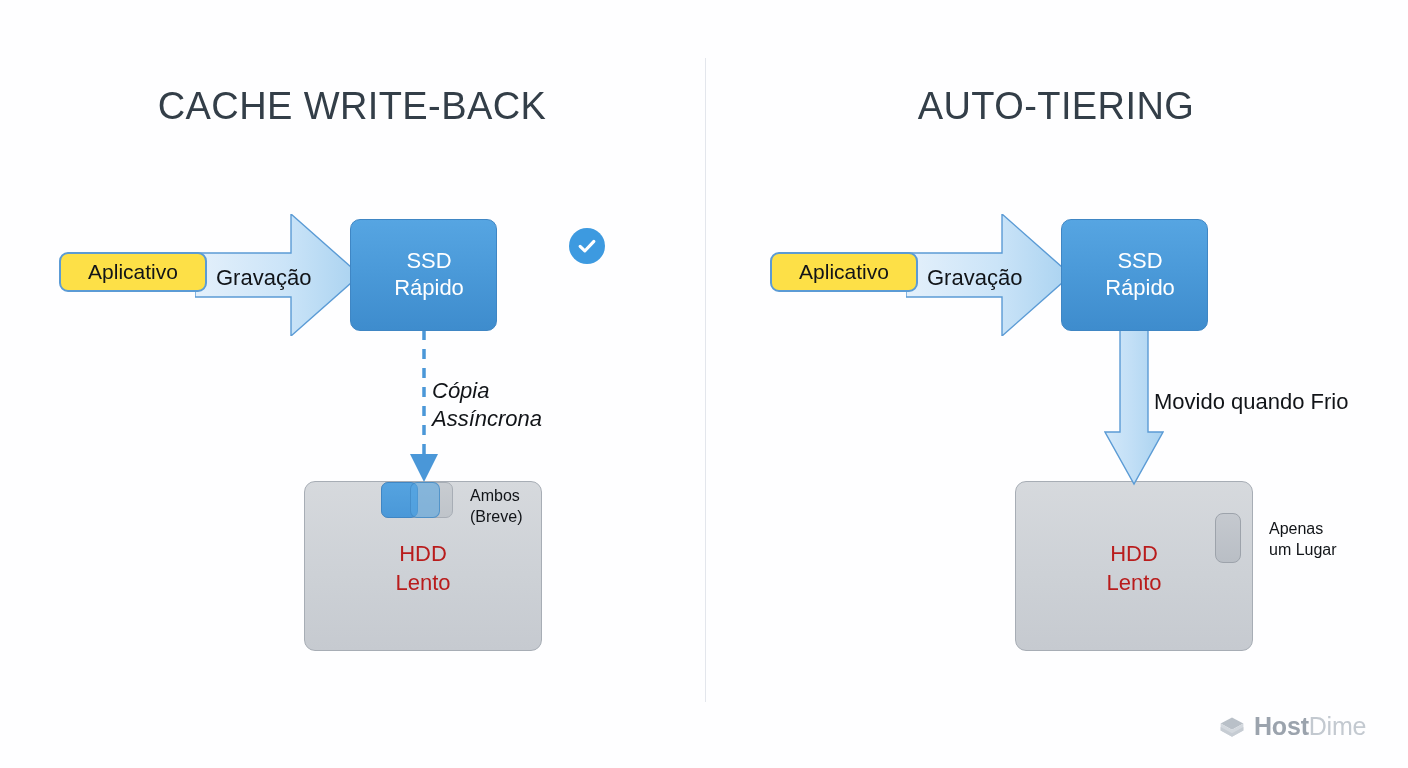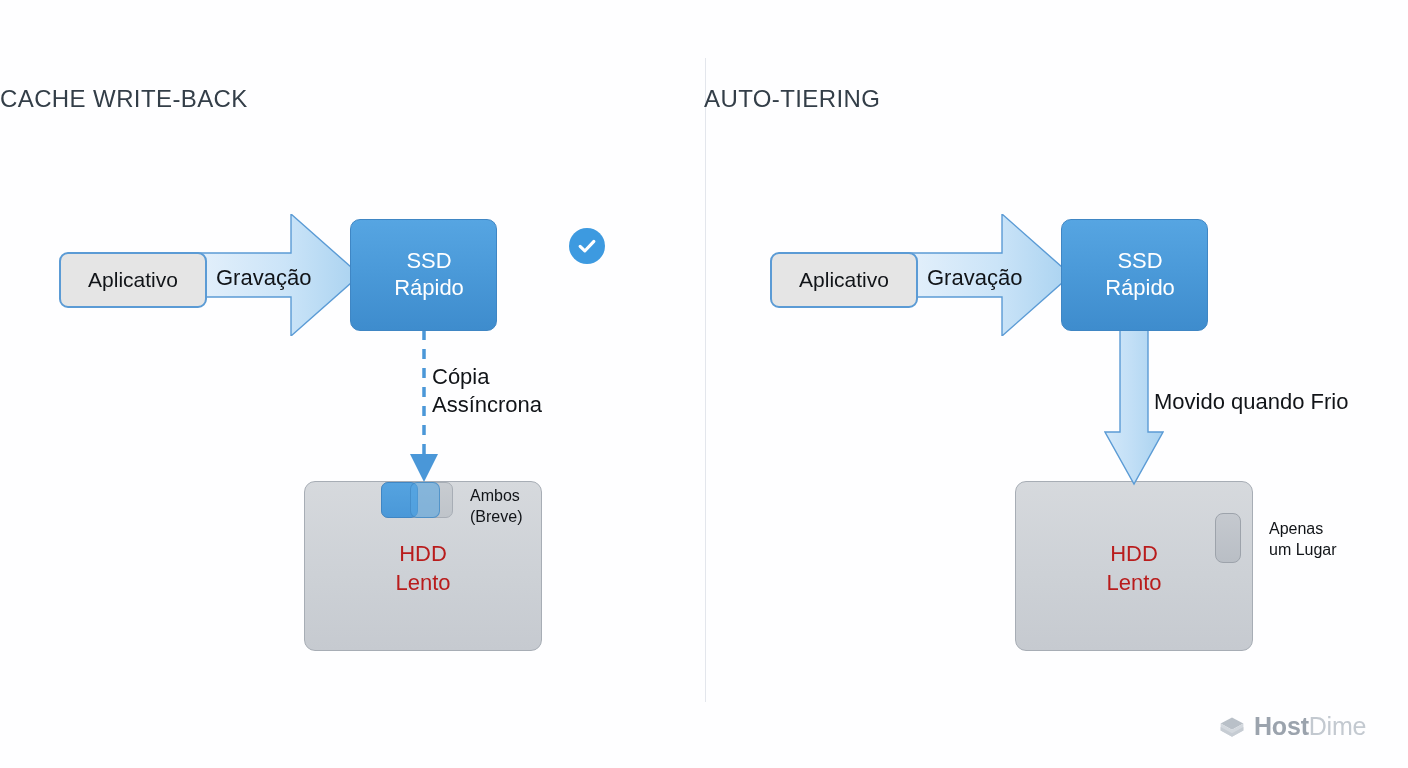--- a/index.html
+++ b/index.html
@@ -27,37 +27,37 @@
     top: 58px;
     width: 1px;
     height: 644px;
     background: #e3e6ec;
   }
 
   
   .panel-title {
     position: absolute;
     color: #333e48;
-    font-size: 24px;
+    font-size: 38px;
     font-weight: 400;
     letter-spacing: 0.4px;
     white-space: nowrap;
-    text-align: left;
+    text-align: center;
   }
   #title-left  { left: 0px;   top: 85px; width: 704px; }
   #title-right { left: 704px; top: 85px; width: 704px; }
 
   
   .app-box {
     position: absolute;
     width: 148px;
-    height: 56px;
+    height: 40px;
     border: 2px solid #5b9bd5;
     border-radius: 9px;
-    background: #e5e5e5;
+    background: #fde047;
     display: flex;
     align-items: center;
     justify-content: center;
     box-sizing: border-box;
     z-index: 4;
   }
   .app-box span {
     font-size: 21px;
     color: #111418;
   }
@@ -258,21 +258,21 @@
       <path d="M4.5 12.4 L9.6 17.4 L19.5 6.9" fill="none" stroke="#ffffff" stroke-width="3.4" stroke-linecap="round" stroke-linejoin="round"></path>
     </svg>
   </div>
 
   <div class="dashed-conn" style="left:406px; top:330px;">
     <svg width="36" height="156" viewBox="0 0 36 156">
       <line x1="18" y1="0" x2="18" y2="126" stroke="#4a97d8" stroke-width="3.5" stroke-dasharray="10 9"></line>
       <polygon points="4,124 32,124 18,152" fill="#4a97d8"></polygon>
     </svg>
   </div>
-  <div class="conn-label" style="left:432px; top:363px;">
+  <div class="conn-label" style="left:432px; top:377px;font-style:italic;">
     <div>Cópia</div>
     <div>Assíncrona</div>
   </div>
 
   <div class="hdd-box" style="left:304px; top:481px; width:238px; height:170px;"></div>
   <div class="hdd-label" style="left:304px; top:539px; width:238px;">
     <div>HDD</div>
     <div>Lento</div>
   </div>
 

